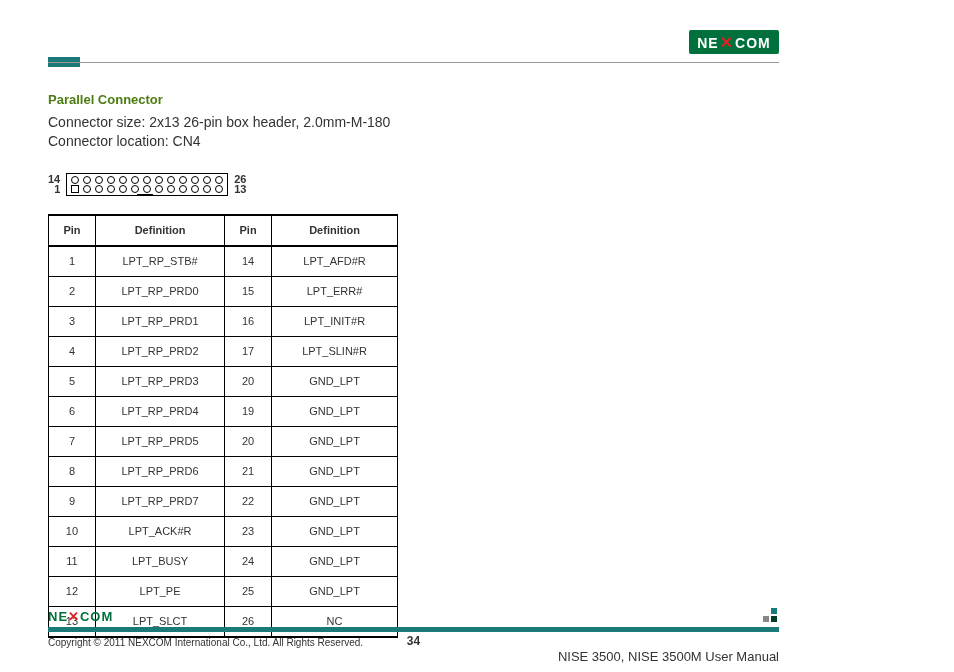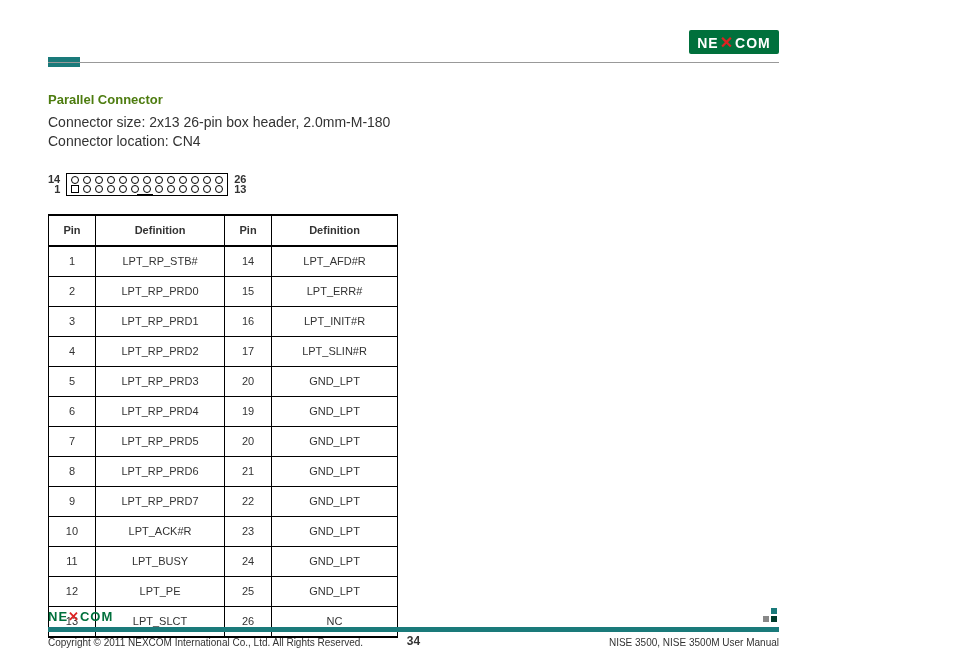--- a/index.html
+++ b/index.html
@@ -175,23 +175,23 @@
   .footer-page {
     position: absolute;
     bottom: 24px;
     left: 50%;
     transform: translateX(-50%);
     font-weight: bold;
     font-size: 12px;
   }
   .footer-doc {
     position: absolute;
-    bottom: 24px;
-    right: 48px;
-    font-size: 10px;
+    bottom: 8px;
+    right: 48px;
+    font-size: 13px;
     color: #333;
   }
   .footer-squares {
     position: absolute;
     bottom: 48px;
     right: 48px;
     width: 16px;
     height: 16px;
   }
   .footer-squares .sq {

